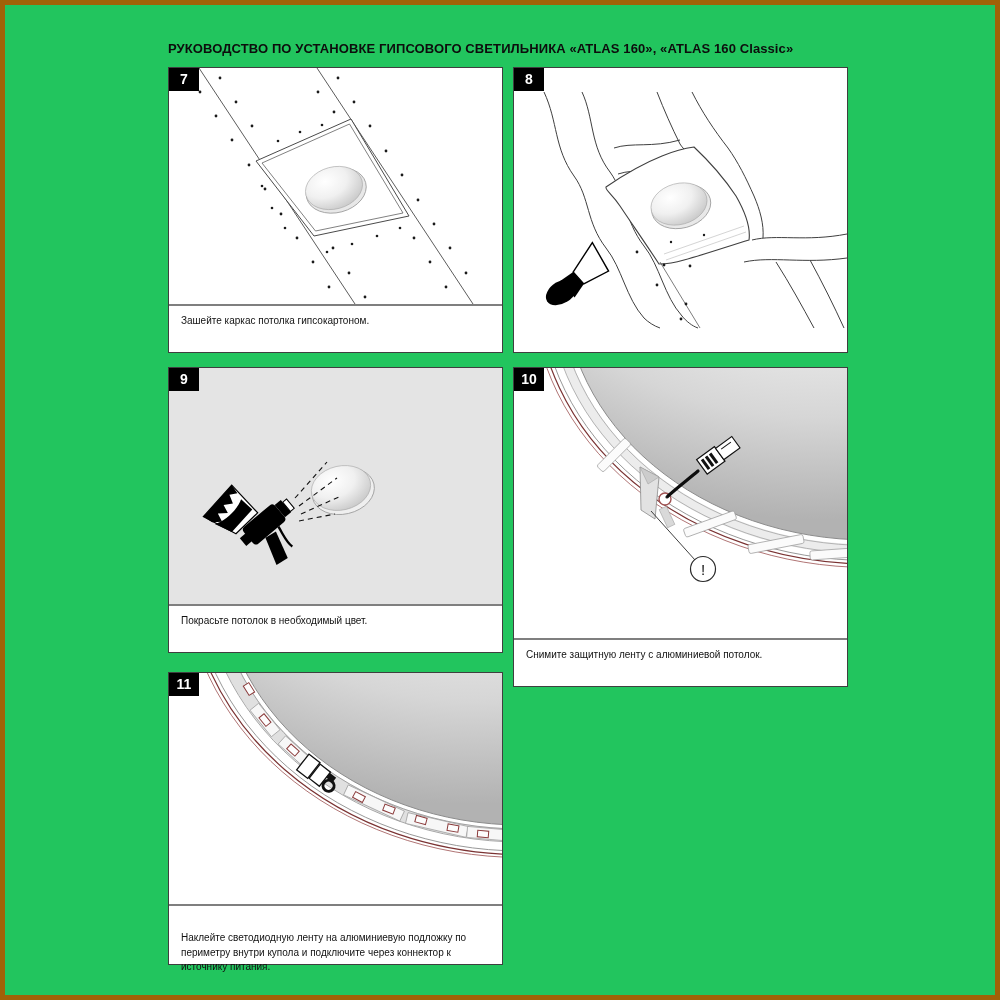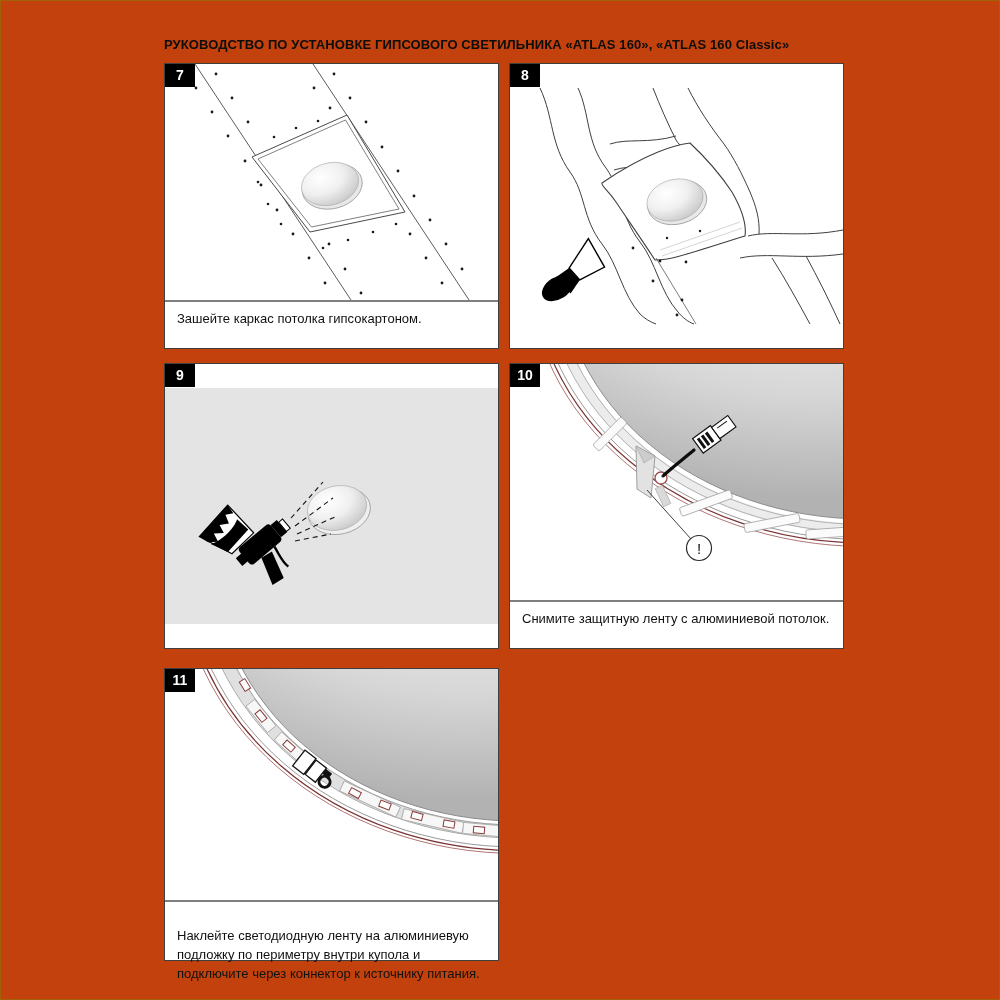--- a/index.html
+++ b/index.html
@@ -1,34 +1,34 @@
 <!DOCTYPE html>
 <html><head>
 <meta charset="utf-8">
 <style>
   html,body{margin:0;padding:0;background:#ffffff;}
-  .page{position:relative;width:1000px;height:1000px;background:#c2410c;
+  .page{position:relative;width:1000px;height:1000px;background:#22c55e;
         font-family:"Liberation Sans",sans-serif;overflow:hidden;
-        border:1px solid #a16207;box-sizing:border-box;}
+        border:5px solid #a16207;box-sizing:border-box;}
   .doc-title{position:absolute;left:163px;top:36px;width:720px;
              font-size:13px;font-weight:bold;color:#0d0d0d;letter-spacing:.1px;}
   .panel{position:absolute;width:335px;background:#fff;border:1.4px solid #3f3f3f;
          box-sizing:border-box;display:flex;flex-direction:column;}
   .p7 {left:163px;top:62px; height:286px;}
   .p8 {left:508px;top:62px; height:286px;}
   .p9 {left:163px;top:362px;height:286px;}
-  .p10{left:508px;top:362px;height:286px;}
+  .p10{left:508px;top:362px;height:320px;}
   .p11{left:163px;top:667px;height:293px;}
   .ill{position:relative;flex:1 1 auto;overflow:hidden;}
   .ill svg{display:block;width:100%;height:100%;}
   .badge{position:absolute;top:0;left:0;background:#000;color:#fff;
          font-weight:bold;font-size:14px;line-height:23px;min-width:22px;
          padding:0 4px;text-align:center;z-index:5;}
   .cap{flex:0 0 auto;border-top:2px solid #7f7f7f;padding:8px 12px 4px 12px;
-       font-size:13px;line-height:1.45;color:#111;}
+       font-size:10px;line-height:1.45;color:#111;}
   .p7 .cap,.p8 .cap,.p9 .cap,.p10 .cap{height:48px;box-sizing:border-box;}
   .p11 .cap{height:60px;box-sizing:border-box;padding-top:25px;}
   .cap p{margin:0;}
   .cap .warn{margin-top:7px;font-weight:bold;}
 </style>
 </head>
 <body>
 
 <div class="page">
 
@@ -186,20 +186,23 @@
           <path d="M -30,-33 C -20,-28 -2,-30 6,-35 L 8,-20 L -22,-16 Z" fill="#000"></path>
           <rect x="-20" y="-6" width="8" height="10" fill="#000"></rect>
           <rect x="-13" y="-12" width="41" height="22" rx="4" fill="#000"></rect>
           <rect x="28" y="-9" width="8" height="16" fill="#000"></rect>
           <rect x="36" y="-6" width="5" height="12" fill="#ffffff" stroke="#000" stroke-width="1"></rect>
           <polygon points="0,10 -9,38 4,40 12,12" fill="#000"></polygon>
           <path d="M 17,10 C 15,22 13,28 15,34" stroke="#000" stroke-width="2.4" fill="none"></path>
         </g>
       </svg>
     </div>
+    <div class="cap">
+      <p>Покрасьте потолок в необходимый цвет.</p>
+    </div>
   </div>
 
   <div class="panel p10">
     <div class="ill">
       <div class="badge">10</div>
       <svg viewBox="0 0 333 236">
         <defs>
           <radialGradient id="gd10" cx="42%" cy="16%" r="80%">
             <stop offset="0%" stop-color="#ffffff"></stop>
               <stop offset="40%" stop-color="#f6f6f6"></stop>

